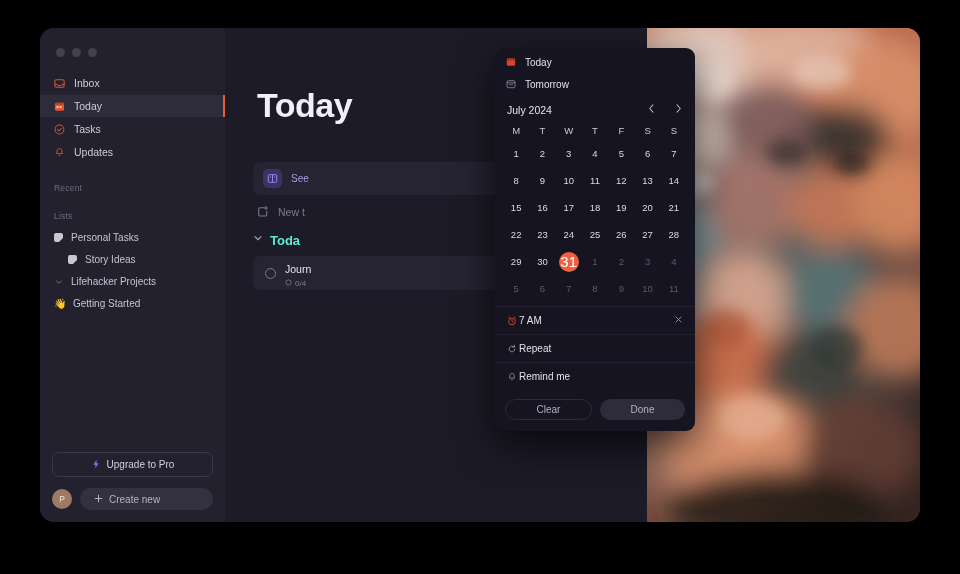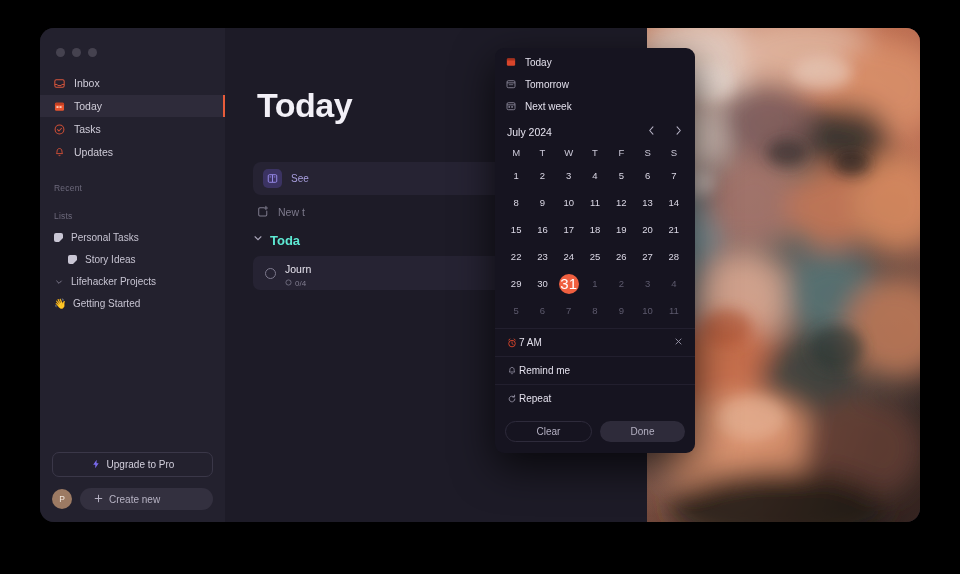--- a/index.html
+++ b/index.html
@@ -595,31 +595,20 @@
         <span class="qi">
           <svg width="10" height="10" viewBox="0 0 14 14">
               <rect x="1.4" y="2.4" width="11.2" height="9.8" rx="1.8" fill="none" stroke="#8d8a9c" stroke-width="1.2"></rect>
               <path d="M1.4 5.4h11.2" stroke="#8d8a9c" stroke-width="1.2"></path>
               <path d="M4 8h6" stroke="#8d8a9c" stroke-width="1"></path>
             </svg>
         </span>
         <span>Tomorrow</span>
       </div>
 
-      <div class="quick-row">
-        <span class="qi">
-          <svg width="10" height="10" viewBox="0 0 14 14">
-              <rect x="1.4" y="2.4" width="11.2" height="9.8" rx="1.8" fill="none" stroke="#8d8a9c" stroke-width="1.2"></rect>
-              <path d="M1.4 5.4h11.2" stroke="#8d8a9c" stroke-width="1.2"></path>
-              <rect x="3.4" y="7.2" width="2.2" height="2.2" fill="#8d8a9c"></rect>
-              <rect x="7.4" y="7.2" width="2.2" height="2.2" fill="#8d8a9c"></rect>
-            </svg>
-        </span>
-        <span>Next week</span>
-      </div>
 
       <div class="cal-head">
         <span class="cal-month">July 2024</span>
         <span class="cal-navs">
           <span>
             <svg width="9" height="11" viewBox="0 0 10 12">
                 <path d="M6.6 2L3 6l3.6 4" fill="none" stroke="#b6b2c4" stroke-width="1.2" stroke-linecap="round" stroke-linejoin="round"></path>
               </svg>
           </span>
           <span>
@@ -697,35 +686,35 @@
         <span class="xbtn">
           <svg width="9" height="9" viewBox="0 0 12 12">
               <path d="M2.6 2.6l6.8 6.8M9.4 2.6l-6.8 6.8" stroke="#9a96a9" stroke-width="1.2" stroke-linecap="round"></path>
             </svg>
         </span>
       </div>
 
       <div class="popup-row">
         <span class="qi">
           <svg width="10" height="10" viewBox="0 0 14 14">
-              <path d="M7 2c-1.8 0-3 1.4-3 3.1 0 2.4-.9 3.3-.9 3.3h7.8S10 7.5 10 5.1C10 3.4 8.8 2 7 2z" fill="none" stroke="#9a96a9" stroke-width="1.1" stroke-linejoin="round"></path>
-              <path d="M5.8 10.2a1.3 1.3 0 0 0 2.4 0" fill="none" stroke="#9a96a9" stroke-width="1.1"></path>
-            </svg>
-        </span>
-        <span>Remind me</span>
+              <path d="M11 7a4 4 0 1 1-1.3-3" fill="none" stroke="#9a96a9" stroke-width="1.2" stroke-linecap="round"></path>
+              <path d="M10.6 1.6v2.6H8" fill="none" stroke="#9a96a9" stroke-width="1.2" stroke-linecap="round" stroke-linejoin="round"></path>
+            </svg>
+        </span>
+        <span>Repeat</span>
       </div>
 
       <div class="popup-row">
         <span class="qi">
           <svg width="10" height="10" viewBox="0 0 14 14">
-              <path d="M11 7a4 4 0 1 1-1.3-3" fill="none" stroke="#9a96a9" stroke-width="1.2" stroke-linecap="round"></path>
-              <path d="M10.6 1.6v2.6H8" fill="none" stroke="#9a96a9" stroke-width="1.2" stroke-linecap="round" stroke-linejoin="round"></path>
-            </svg>
-        </span>
-        <span>Repeat</span>
+              <path d="M7 2c-1.8 0-3 1.4-3 3.1 0 2.4-.9 3.3-.9 3.3h7.8S10 7.5 10 5.1C10 3.4 8.8 2 7 2z" fill="none" stroke="#9a96a9" stroke-width="1.1" stroke-linejoin="round"></path>
+              <path d="M5.8 10.2a1.3 1.3 0 0 0 2.4 0" fill="none" stroke="#9a96a9" stroke-width="1.1"></path>
+            </svg>
+        </span>
+        <span>Remind me</span>
       </div>
 
       <div class="popup-footer">
         <span class="pf-btn clear">Clear</span>
         <span class="pf-btn done">Done</span>
       </div>
     </div>
   </div>
 
   <div class="photo">

